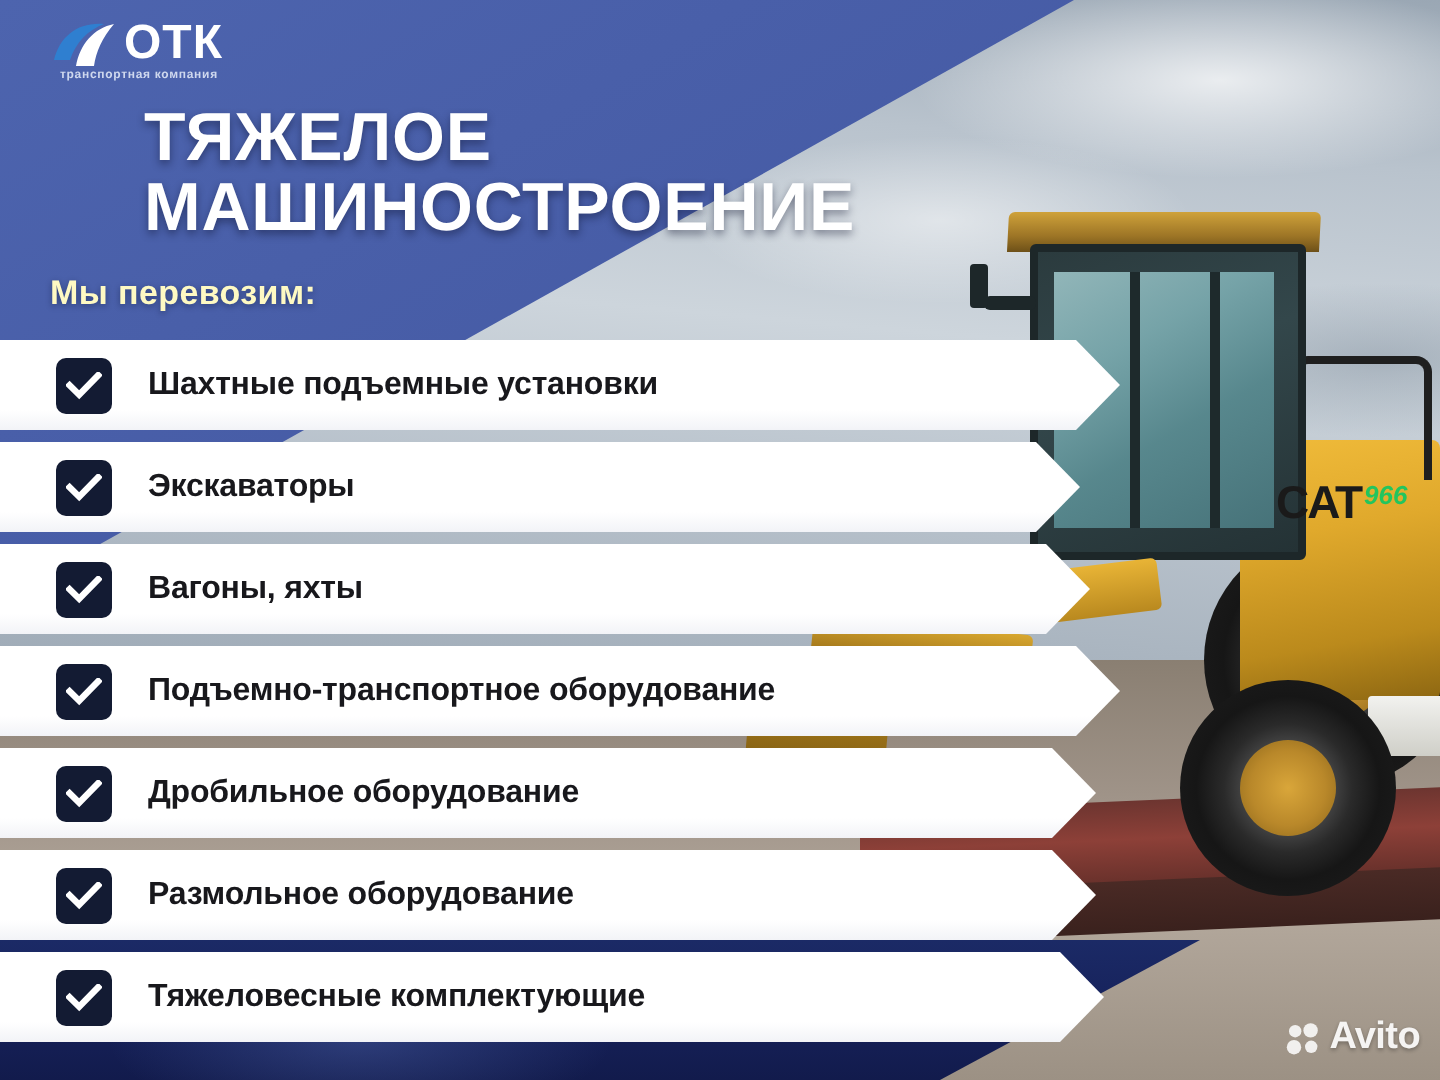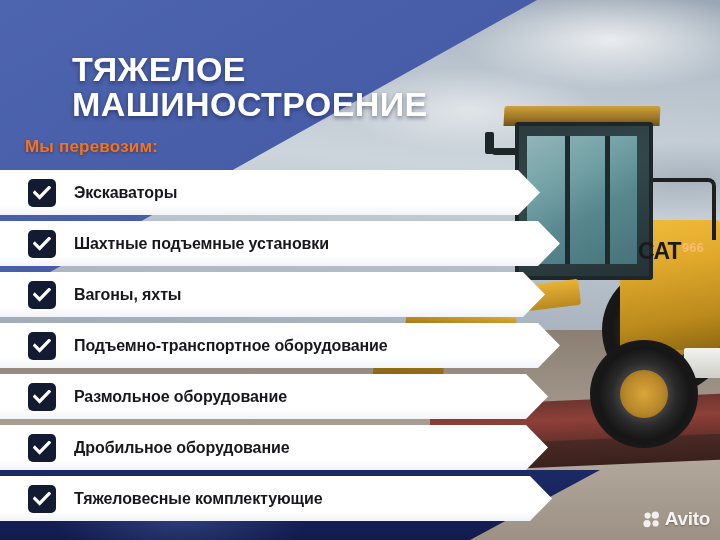--- a/index.html
+++ b/index.html
@@ -72,21 +72,21 @@
   .body{
     position:absolute;left:150px;top:130px;width:100px;height:130px;
     background:linear-gradient(170deg,#f0bb3a 0%,#e0a92c 35%,#bb8a1c 75%,#8d6712 100%);
     border-radius:4px;
   }
   .catmark{
     position:absolute;left:168px;top:148px;color:#1a1a1a;font-weight:bold;font-size:23px;
     font-family:"Liberation Sans",sans-serif;letter-spacing:-1px;
   }
   .model{
-    position:absolute;left:212px;top:150px;color:#fdba74;font-weight:bold;font-size:13px;
+    position:absolute;left:212px;top:150px;color:#22c55e;font-weight:bold;font-size:13px;font-style:italic;
   }
   .stack{
     position:absolute;left:142px;top:86px;width:17px;height:50px;
     background:linear-gradient(90deg,#2c2c2c,#4b4b4b 50%,#242424);border-radius:3px 3px 0 0;
   }
   .rail{
     position:absolute;left:176px;top:88px;width:62px;height:58px;
     border:4px solid #1f1f1f;border-bottom:none;border-radius:8px 8px 0 0;
   }
   .tire{
@@ -147,21 +147,21 @@
   }
 
   
   .headline{
     position:absolute;left:24px;top:52px;width:470px;
     color:#ffffff;font-size:34px;font-weight:bold;line-height:1.03;
     letter-spacing:.4px;text-shadow:0 2px 4px rgba(8,14,40,.45);margin-left:48px;
   }
   .headline .l2{display:block;}
   .subhead{
-    position:absolute;left:25px;top:137px;color:#f97316;font-size:17px;font-weight:bold;
+    position:absolute;left:25px;top:137px;color:#fef9c3;font-size:17px;font-weight:bold;
     letter-spacing:.2px;text-shadow:0 1px 3px rgba(8,14,40,.4);
   }
 
   
   .list{position:absolute;left:0;top:170px;width:720px;}
   .row{
     position:relative;height:45px;margin-bottom:6px;
     display:flex;align-items:center;
   }
   .row-bg{
@@ -224,81 +224,91 @@
       <div class="arm2"></div>
       <div class="bucket"></div>
       <div class="tire tire-front"></div>
       <div class="rim rim-front"></div>
     </div>
   </div>
 
   <div class="bluepanel-top"></div>
   <div class="bluebottom"></div>
 
+  <div class="logo">
+    <span class="logo-mark">
+      <svg width="42" height="26" viewBox="0 0 42 26" xmlns="http://www.w3.org/2000/svg">
+        <path d="M1 20 C4 8 13 1 26 2 C18 5 12 11 9 20 Z" fill="#2f7fd0"></path>
+        <path d="M12 23 C14 12 21 4 31 2 C25 9 22 16 21 23 Z" fill="#ffffff"></path>
+      </svg>
+    </span>
+    <span class="logo-otk">ОТК</span>
+    <span class="logo-sub">транспортная компания</span>
+  </div>
 
   <div class="headline">
     <span>ТЯЖЕЛОЕ</span>
     <span class="l2">МАШИНОСТРОЕНИЕ</span>
   </div>
   <div class="subhead">Мы перевозим:</div>
 
   <div class="list" id="list">
       <div class="row">
+        <div class="row-bg" style="width: 560px;"></div>
+        <div class="cbox">
+          <svg width="18" height="14" viewBox="0 0 18 14" xmlns="http://www.w3.org/2000/svg">
+            <path d="M1.8 6.6 L6.6 11.4 L16.1 1.6" stroke="#ffffff" stroke-width="3.2" fill="none" stroke-linecap="square"></path>
+          </svg>
+        </div>
+        <div class="rowtext">Шахтные подъемные установки</div>
+      </div>
+      <div class="row">
         <div class="row-bg" style="width: 540px;"></div>
         <div class="cbox">
           <svg width="18" height="14" viewBox="0 0 18 14" xmlns="http://www.w3.org/2000/svg">
             <path d="M1.8 6.6 L6.6 11.4 L16.1 1.6" stroke="#ffffff" stroke-width="3.2" fill="none" stroke-linecap="square"></path>
           </svg>
         </div>
         <div class="rowtext">Экскаваторы</div>
       </div>
       <div class="row">
+        <div class="row-bg" style="width: 545px;"></div>
+        <div class="cbox">
+          <svg width="18" height="14" viewBox="0 0 18 14" xmlns="http://www.w3.org/2000/svg">
+            <path d="M1.8 6.6 L6.6 11.4 L16.1 1.6" stroke="#ffffff" stroke-width="3.2" fill="none" stroke-linecap="square"></path>
+          </svg>
+        </div>
+        <div class="rowtext">Вагоны, яхты</div>
+      </div>
+      <div class="row">
         <div class="row-bg" style="width: 560px;"></div>
         <div class="cbox">
           <svg width="18" height="14" viewBox="0 0 18 14" xmlns="http://www.w3.org/2000/svg">
             <path d="M1.8 6.6 L6.6 11.4 L16.1 1.6" stroke="#ffffff" stroke-width="3.2" fill="none" stroke-linecap="square"></path>
           </svg>
         </div>
-        <div class="rowtext">Шахтные подъемные установки</div>
-      </div>
-      <div class="row">
-        <div class="row-bg" style="width: 545px;"></div>
-        <div class="cbox">
-          <svg width="18" height="14" viewBox="0 0 18 14" xmlns="http://www.w3.org/2000/svg">
-            <path d="M1.8 6.6 L6.6 11.4 L16.1 1.6" stroke="#ffffff" stroke-width="3.2" fill="none" stroke-linecap="square"></path>
-          </svg>
-        </div>
-        <div class="rowtext">Вагоны, яхты</div>
-      </div>
-      <div class="row">
-        <div class="row-bg" style="width: 560px;"></div>
-        <div class="cbox">
-          <svg width="18" height="14" viewBox="0 0 18 14" xmlns="http://www.w3.org/2000/svg">
-            <path d="M1.8 6.6 L6.6 11.4 L16.1 1.6" stroke="#ffffff" stroke-width="3.2" fill="none" stroke-linecap="square"></path>
-          </svg>
-        </div>
         <div class="rowtext">Подъемно-транспортное оборудование</div>
       </div>
       <div class="row">
         <div class="row-bg" style="width: 548px;"></div>
         <div class="cbox">
           <svg width="18" height="14" viewBox="0 0 18 14" xmlns="http://www.w3.org/2000/svg">
             <path d="M1.8 6.6 L6.6 11.4 L16.1 1.6" stroke="#ffffff" stroke-width="3.2" fill="none" stroke-linecap="square"></path>
           </svg>
         </div>
+        <div class="rowtext">Дробильное оборудование</div>
+      </div>
+      <div class="row">
+        <div class="row-bg" style="width: 548px;"></div>
+        <div class="cbox">
+          <svg width="18" height="14" viewBox="0 0 18 14" xmlns="http://www.w3.org/2000/svg">
+            <path d="M1.8 6.6 L6.6 11.4 L16.1 1.6" stroke="#ffffff" stroke-width="3.2" fill="none" stroke-linecap="square"></path>
+          </svg>
+        </div>
         <div class="rowtext">Размольное оборудование</div>
-      </div>
-      <div class="row">
-        <div class="row-bg" style="width: 548px;"></div>
-        <div class="cbox">
-          <svg width="18" height="14" viewBox="0 0 18 14" xmlns="http://www.w3.org/2000/svg">
-            <path d="M1.8 6.6 L6.6 11.4 L16.1 1.6" stroke="#ffffff" stroke-width="3.2" fill="none" stroke-linecap="square"></path>
-          </svg>
-        </div>
-        <div class="rowtext">Дробильное оборудование</div>
       </div>
       <div class="row">
         <div class="row-bg" style="width: 552px;"></div>
         <div class="cbox">
           <svg width="18" height="14" viewBox="0 0 18 14" xmlns="http://www.w3.org/2000/svg">
             <path d="M1.8 6.6 L6.6 11.4 L16.1 1.6" stroke="#ffffff" stroke-width="3.2" fill="none" stroke-linecap="square"></path>
           </svg>
         </div>
         <div class="rowtext">Тяжеловесные комплектующие</div>
       </div>

